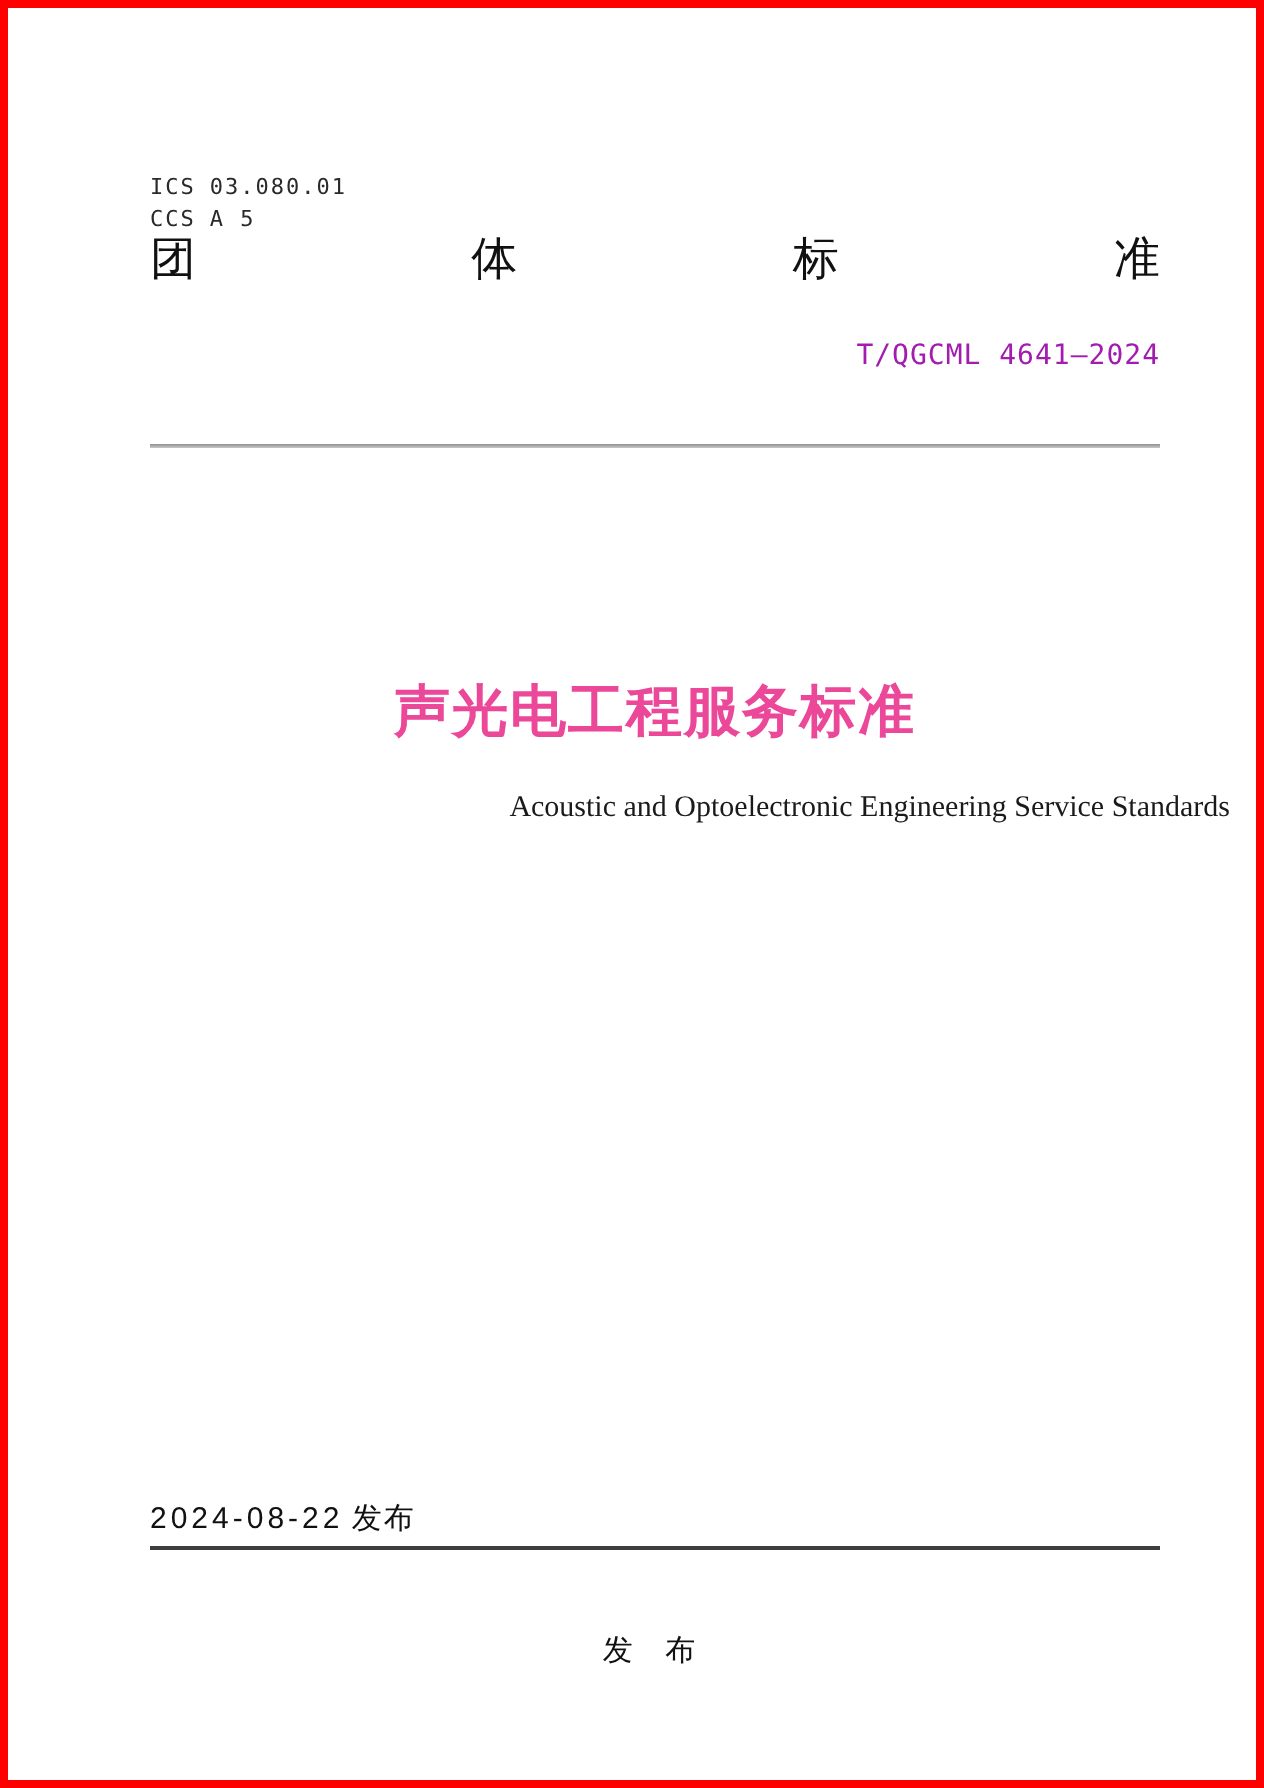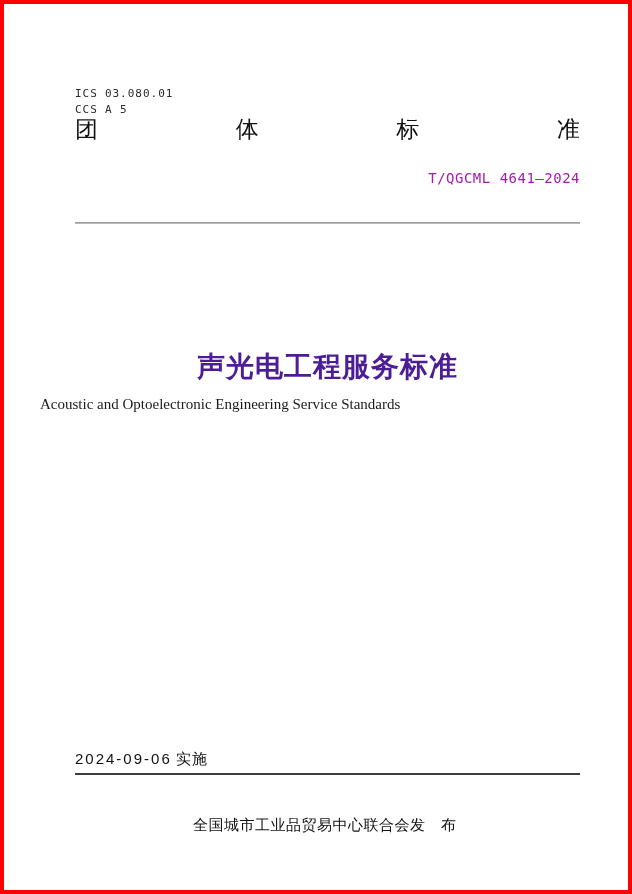--- a/index.html
+++ b/index.html
@@ -50,35 +50,35 @@
   .rule-gray {
     position: absolute;
     top: 218px;
     left: 71px;
     width: 505px;
     height: 2px;
     background: linear-gradient(#8f8f8f, #c9c9c9);
   }
   .title-zh {
     position: absolute;
-    top: 344px;
+    top: 333px;
     left: 71px;
     width: 505px;
     text-align: center;
     font-size: 28px;
     font-weight: 700;
     letter-spacing: 1px;
-    color: #4c1d95;
+    color: #ec4899;
   }
   .title-en {
     position: absolute;
     top: 392px;
     left: 36px;
     width: 575px;
-    text-align: left;
+    text-align: right;
     font-family: "Liberation Serif", serif;
     font-size: 15px;
     color: #1a1a1a;
   }
   .dates-row {
     position: absolute;
     top: 746px;
     left: 71px;
     width: 505px;
     display: flex;
@@ -129,23 +129,22 @@
   <div class="doc-number">T/QGCML 4641—2024</div>
 
   <div class="rule-gray"></div>
 
   <div class="title-zh">声光电工程服务标准</div>
 
   <div class="title-en">Acoustic and Optoelectronic Engineering Service Standards</div>
 
   <div class="dates-row">
     <div>
-      <span class="date-value">2024-09-06</span>
-      <span class="date-label">实施</span>
+      <span class="date-value">2024-08-22</span>
+      <span class="date-label">发布</span>
     </div>
   </div>
 
   <div class="publisher-row">
-    <span class="publisher-name">全国城市工业品贸易中心联合会</span>
     <span class="issue-label">发 布</span>
   </div>
 
 </div>
 
 </body></html>

